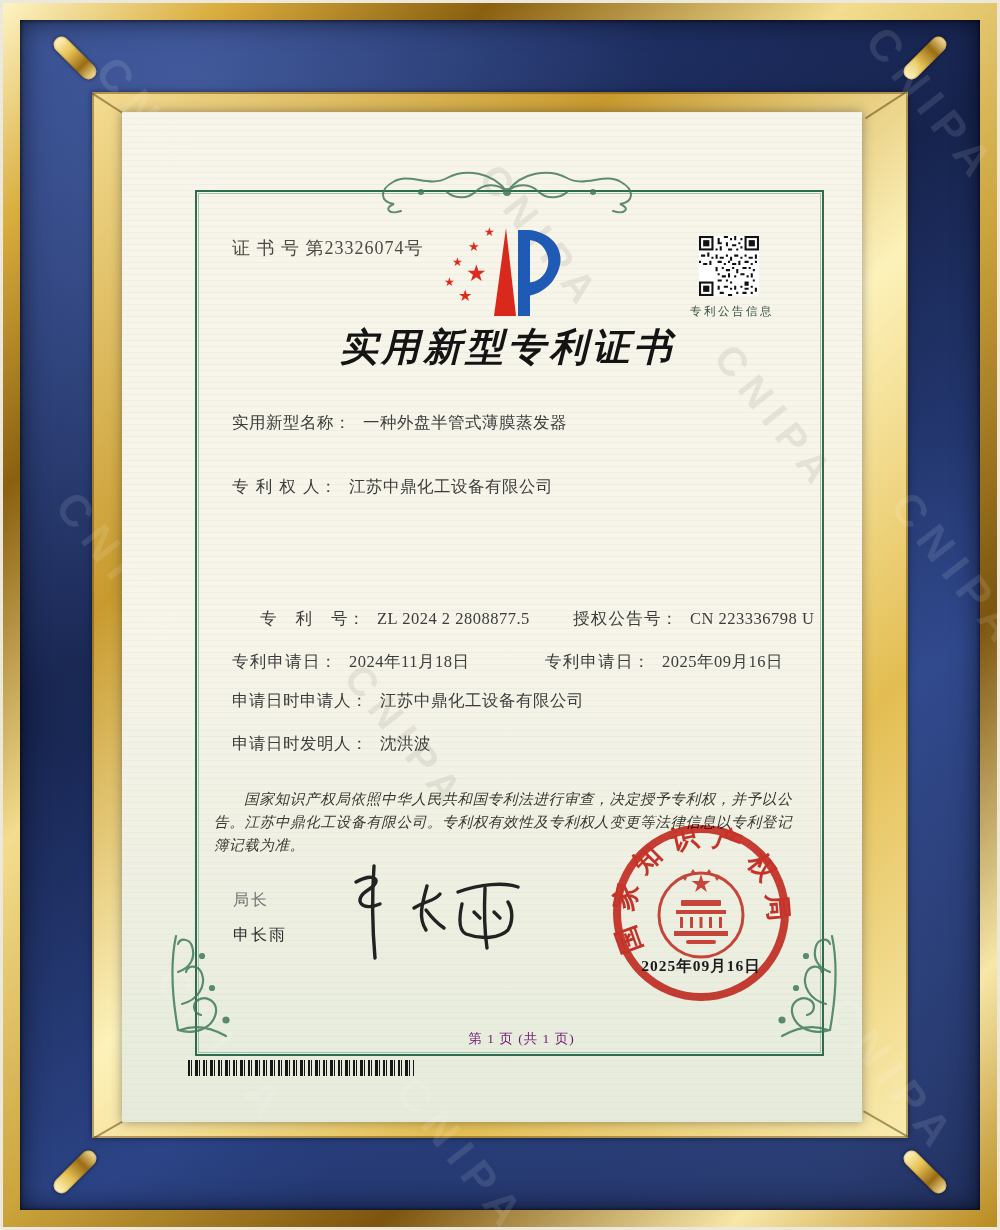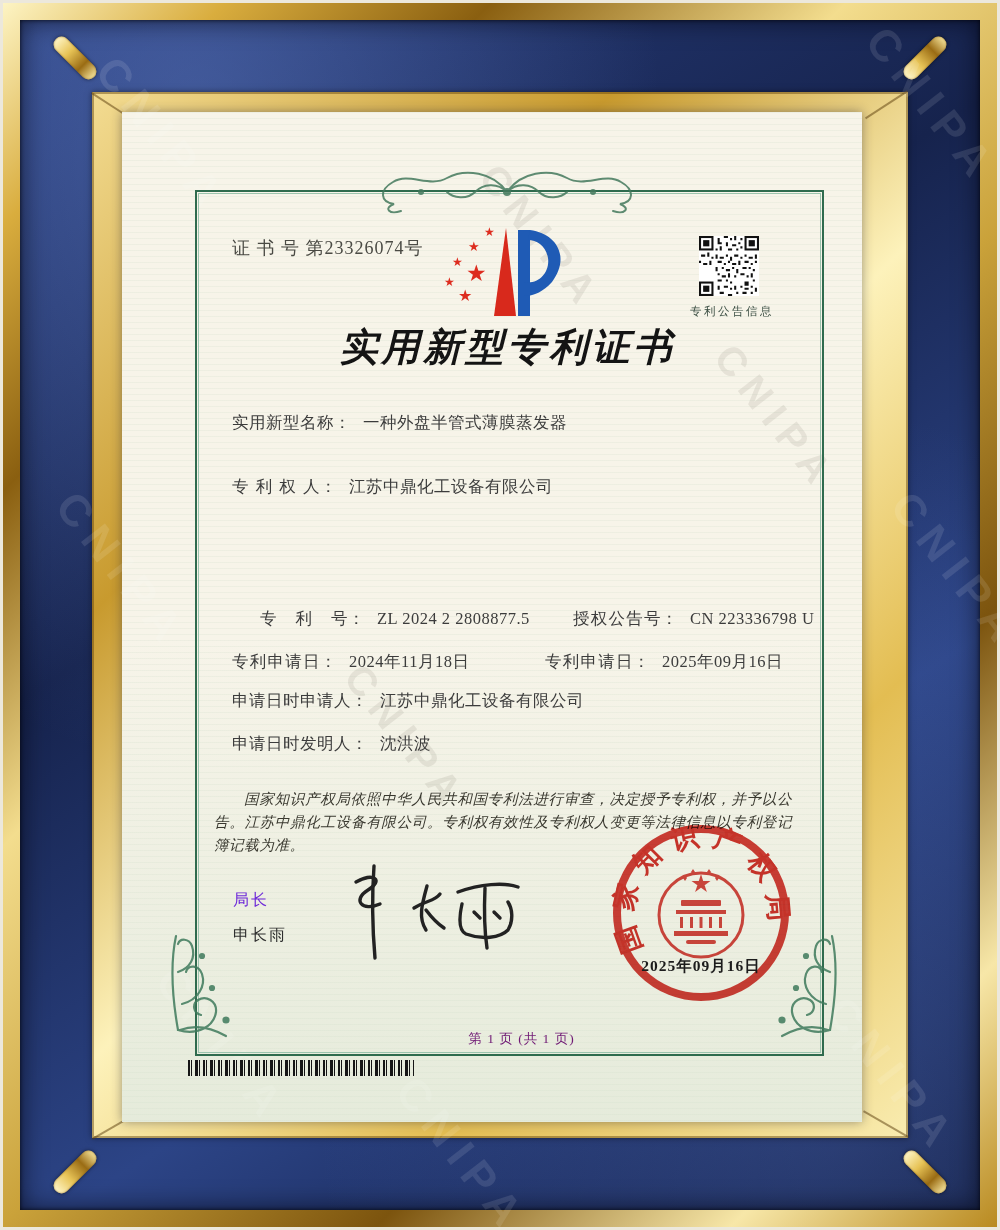--- a/index.html
+++ b/index.html
@@ -47,21 +47,21 @@
   .qr-caption{position:absolute;left:560px;top:192px;width:100px;text-align:center;
     font-size:11.5px;letter-spacing:2.5px;color:#3a4d42;}
   .title{position:absolute;left:73px;top:210px;width:625px;text-align:center;
     font-size:38px;font-weight:700;letter-spacing:4px;color:#141414;font-style:italic;}
   .row{position:absolute;left:110px;width:600px;font-size:16.5px;letter-spacing:.5px;}
   .lbl{display:inline-block;min-width:88px;text-align:justify;text-align-last:justify;}
   .val{margin-left:12px;}
   .col2{position:absolute;left:313px;top:0;}
   .decl{position:absolute;left:92px;top:676px;width:578px;font-size:14.6px;line-height:23px;
     text-align:justify;text-indent:30px;font-style:italic;color:#39382f;letter-spacing:.5px;}
-  .director-title{position:absolute;left:111px;top:778px;font-size:16px;letter-spacing:2px;color:#6d28d9;}
+  .director-title{position:absolute;left:111px;top:778px;font-size:16px;letter-spacing:2px;color:#737373;}
   .director-name{position:absolute;left:111px;top:813px;font-size:16px;letter-spacing:2px;color:#2e2e2e;}
   .signature{position:absolute;left:200px;top:748px;width:205px;height:105px;}
   .seal{position:absolute;left:484px;top:706px;width:190px;height:190px;mix-blend-mode:multiply;opacity:.92;}
   .seal-date{position:absolute;left:489px;top:844px;width:180px;text-align:center;
     font-size:15.5px;font-weight:600;color:#1c1c1c;letter-spacing:1px;}
   .footer-page{position:absolute;left:87px;top:918px;width:625px;text-align:center;
     font-size:13.5px;letter-spacing:1px;color:#701a75;}
   .barcode{position:absolute;left:66px;top:948px;width:226px;height:16px;
     background:repeating-linear-gradient(90deg,#161616 0 2px,transparent 2px 3px,
       #161616 3px 4px,transparent 4px 7px,#161616 7px 10px,transparent 10px 11px,

